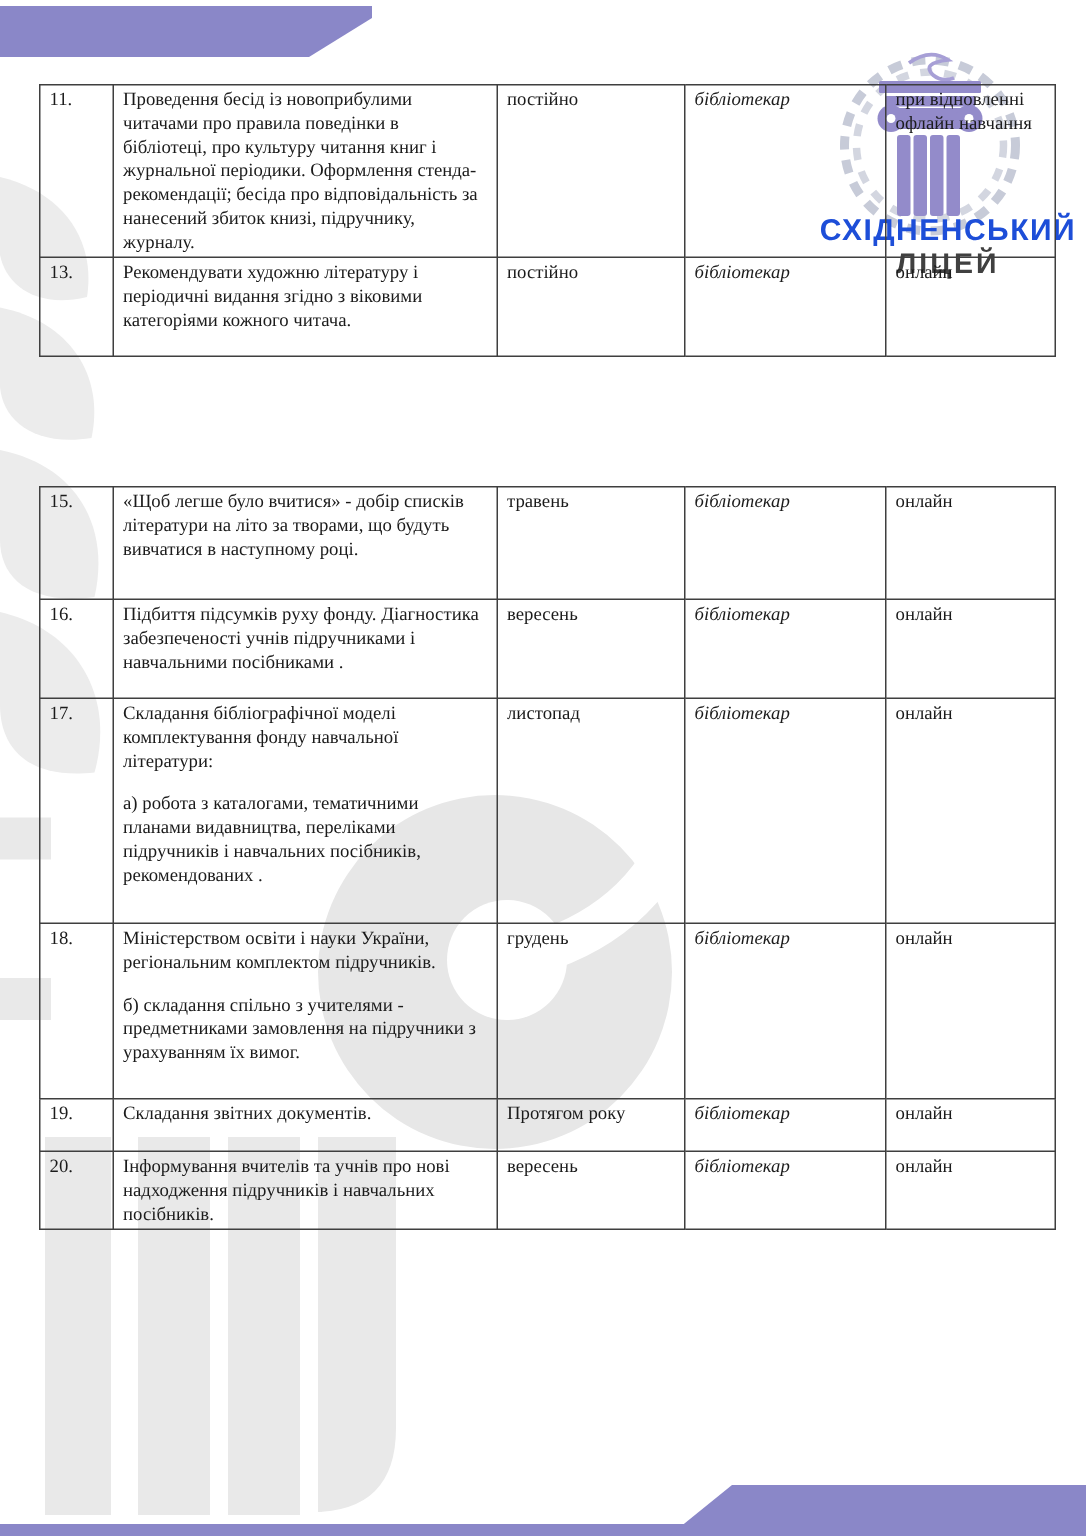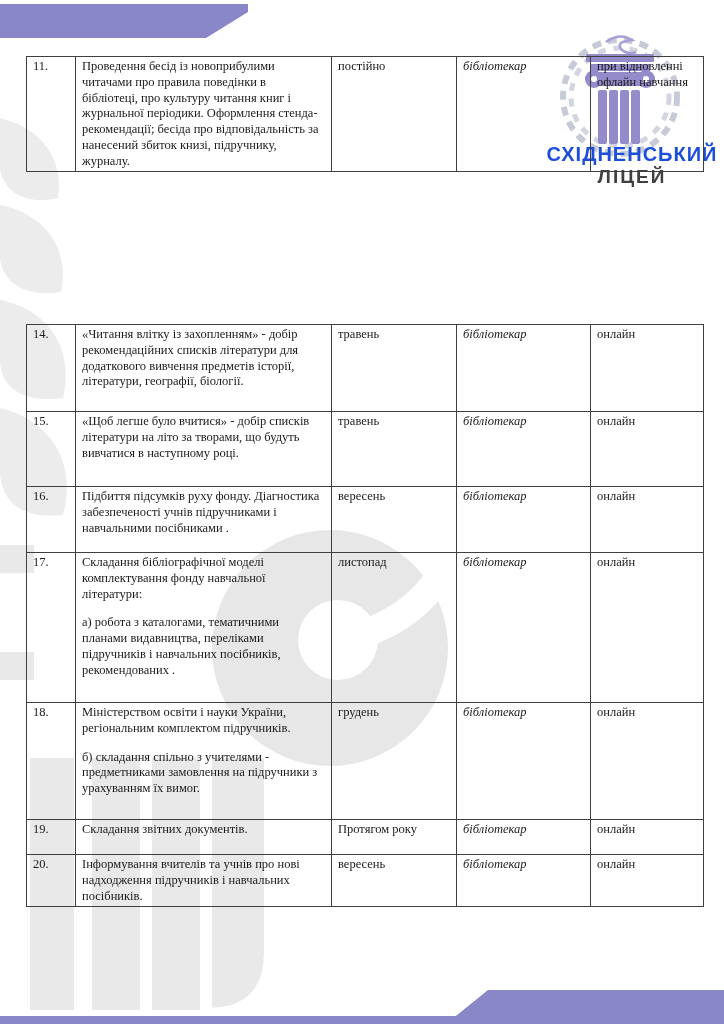--- a/index.html
+++ b/index.html
@@ -86,34 +86,34 @@
   <tbody>
       <tr style="height:111px">
     <td class="c-num">11.</td>
     <td class="c-act">
           <div>Проведення бесід із новоприбулими читачами про правила поведінки в бібліотеці, про культуру читання книг і журнальної періодики. Оформлення стенда-рекомендації; бесіда про відповідальність за нанесений збиток книзі, підручнику, журналу.</div>
         </td>
     <td class="c-term">постійно</td>
     <td class="c-resp">бібліотекар</td>
     <td class="c-fmt">при відновленні офлайн навчання</td>
   </tr>
+  <tr style="height:66px">
+    <td class="c-num">13.</td>
+    <td class="c-act">
+          <div>Рекомендувати художню літературу і періодичні видання згідно з віковими категоріями кожного читача.</div>
+        </td>
+    <td class="c-term">постійно</td>
+    <td class="c-resp">бібліотекар</td>
+    <td class="c-fmt">онлайн</td>
+  </tr>
 </tbody>
   </table>
 
 <table class="doc" id="table2">
   <tbody>
-      <tr style="height:87px">
-    <td class="c-num">14.</td>
-    <td class="c-act">
-          <div>«Читання влітку із захопленням» - добір рекомендаційних списків літератури для додаткового вивчення предметів історії, літератури, географії, біології.</div>
-        </td>
-    <td class="c-term">травень</td>
-    <td class="c-resp">бібліотекар</td>
-    <td class="c-fmt">онлайн</td>
-  </tr>
   <tr style="height:75px">
     <td class="c-num">15.</td>
     <td class="c-act">
           <div>«Щоб легше було вчитися» - добір списків літератури на літо за творами, що будуть вивчатися в наступному році.</div>
         </td>
     <td class="c-term">травень</td>
     <td class="c-resp">бібліотекар</td>
     <td class="c-fmt">онлайн</td>
   </tr>
   <tr style="height:66px">

